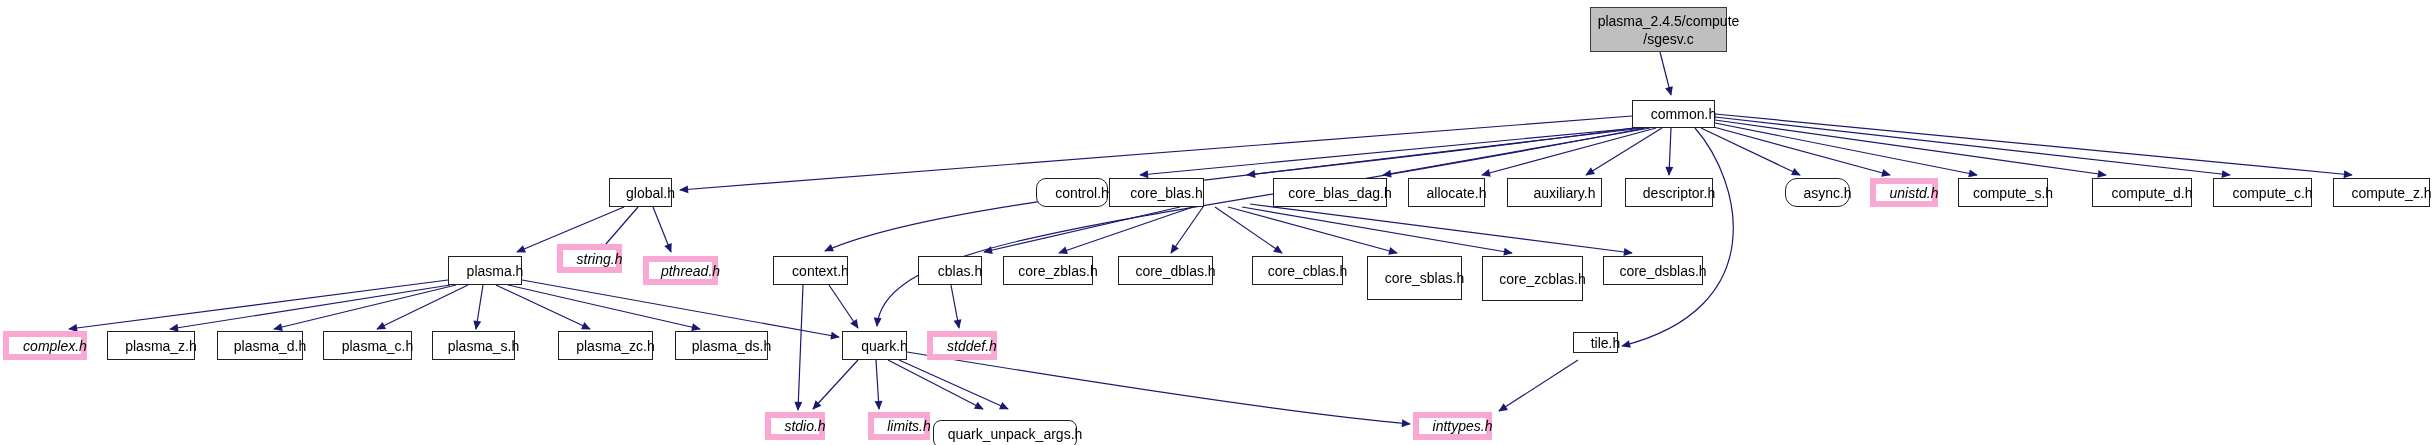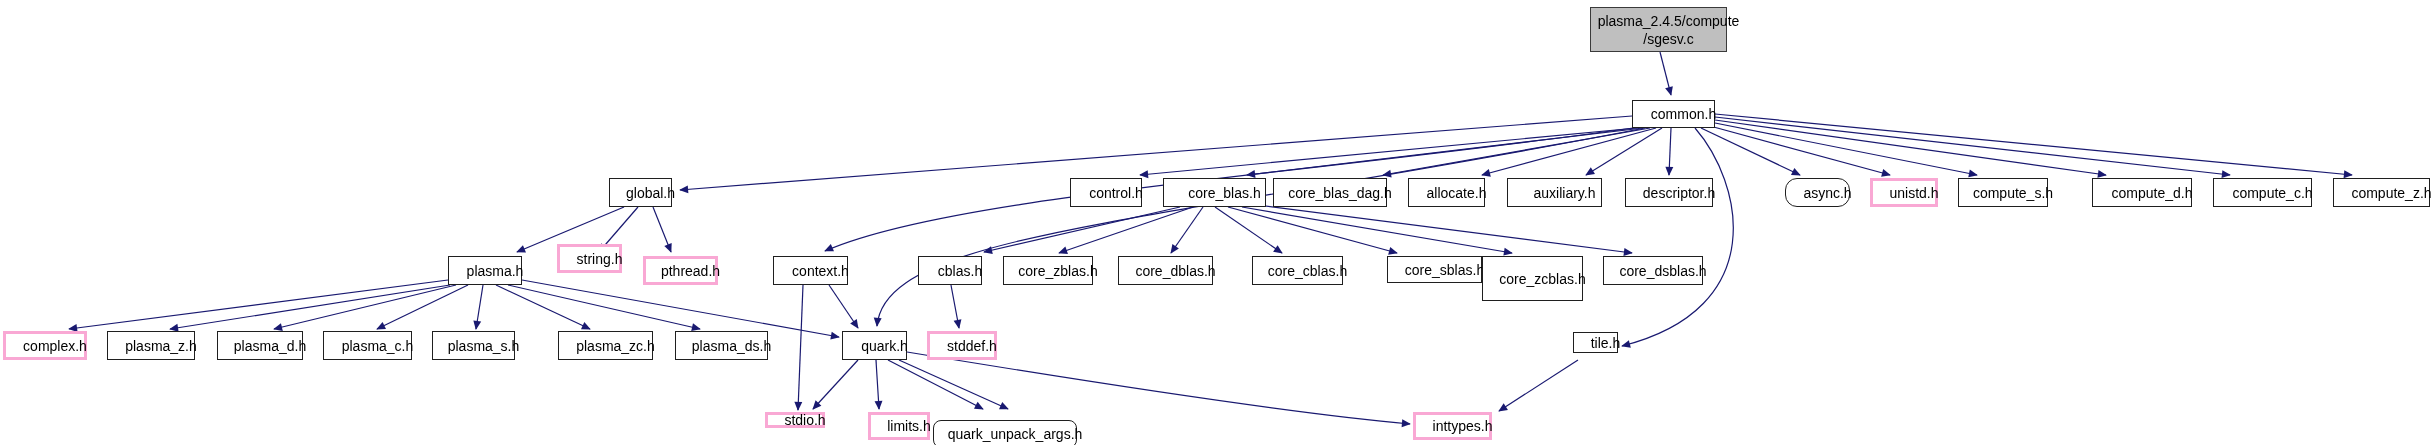--- a/index.html
+++ b/index.html
@@ -37,22 +37,23 @@
     justify-content: center;
     font-size: 14px;
     color: #000000;
     line-height: 18px;
     white-space: nowrap;
     text-align: center;
     cursor: pointer;
     padding-left: 20px;
   }
   .node.ext {
-    border: 3px solid #f9a8d4;
+    border: 6px solid #f9a8d4;
     cursor: default;
+    font-style: italic;
   }
   .node.root {
     background: #bfbfbf;
     border: 1.8px solid #3a3a3a;
     cursor: default;
   }
 </style>
 </head>
 <body>
 
@@ -114,24 +115,24 @@
       <div class="node root" style="left: 1590px; top: 7px; width: 137px; height: 45px;">
         <div>plasma_2.4.5/compute</div>
         <div>/sgesv.c</div>
       </div>
       <div class="node" style="left: 1632px; top: 100px; width: 83px; height: 28px;">
         <div>common.h</div>
       </div>
       <div class="node" style="left: 609px; top: 178px; width: 63px; height: 29px;">
         <div>global.h</div>
       </div>
-      <div class="node" style="left: 1070px; top: 178px; width: 72px; height: 29px;">
+      <div class="node" style="left: 1036px; top: 178px; width: 72px; height: 29px; border-radius: 10px;">
         <div>control.h</div>
       </div>
-      <div class="node" style="left: 1163px; top: 178px; width: 103px; height: 29px;">
+      <div class="node" style="left: 1109px; top: 178px; width: 95px; height: 29px;">
         <div>core_blas.h</div>
       </div>
       <div class="node" style="left: 1273px; top: 178px; width: 114px; height: 29px;">
         <div>core_blas_dag.h</div>
       </div>
       <div class="node" style="left: 1408px; top: 178px; width: 77px; height: 29px;">
         <div>allocate.h</div>
       </div>
       <div class="node" style="left: 1507px; top: 178px; width: 95px; height: 29px;">
         <div>auxiliary.h</div>
@@ -174,21 +175,21 @@
       </div>
       <div class="node" style="left: 1003px; top: 256px; width: 90px; height: 29px;">
         <div>core_zblas.h</div>
       </div>
       <div class="node" style="left: 1118px; top: 256px; width: 95px; height: 29px;">
         <div>core_dblas.h</div>
       </div>
       <div class="node" style="left: 1252px; top: 256px; width: 91px; height: 29px;">
         <div>core_cblas.h</div>
       </div>
-      <div class="node" style="left: 1367px; top: 256px; width: 95px; height: 27px; margin-left: 20px;">
+      <div class="node" style="left: 1367px; top: 256px; width: 95px; height: 44px;">
         <div>core_sblas.h</div>
       </div>
       <div class="node" style="left: 1482px; top: 256px; width: 101px; height: 45px;">
         <div>core_zcblas.h</div>
       </div>
       <div class="node" style="left: 1603px; top: 256px; width: 100px; height: 29px;">
         <div>core_dsblas.h</div>
       </div>
       <div class="node ext" style="left: 3px; top: 331px; width: 84px; height: 29px;">
         <div>complex.h</div>
@@ -213,21 +214,21 @@
       </div>
       <div class="node" style="left: 842px; top: 331px; width: 65px; height: 29px;">
         <div>quark.h</div>
       </div>
       <div class="node ext" style="left: 927px; top: 331px; width: 70px; height: 29px;">
         <div>stddef.h</div>
       </div>
       <div class="node" style="left: 1573px; top: 332px; width: 45px; height: 21px;">
         <div>tile.h</div>
       </div>
-      <div class="node ext" style="left: 765px; top: 412px; width: 60px; height: 16px;">
+      <div class="node ext" style="left: 765px; top: 412px; width: 60px; height: 28px;">
         <div>stdio.h</div>
       </div>
       <div class="node ext" style="left: 848px; top: 412px; width: 62px; height: 28px; margin-left: 20px;">
         <div>limits.h</div>
       </div>
       <div class="node" style="left: 933px; top: 420px; width: 144px; height: 28px; border-radius: 8px;">
         <div>quark_unpack_args.h</div>
       </div>
       <div class="node ext" style="left: 1413px; top: 412px; width: 79px; height: 28px;">
         <div>inttypes.h</div>

